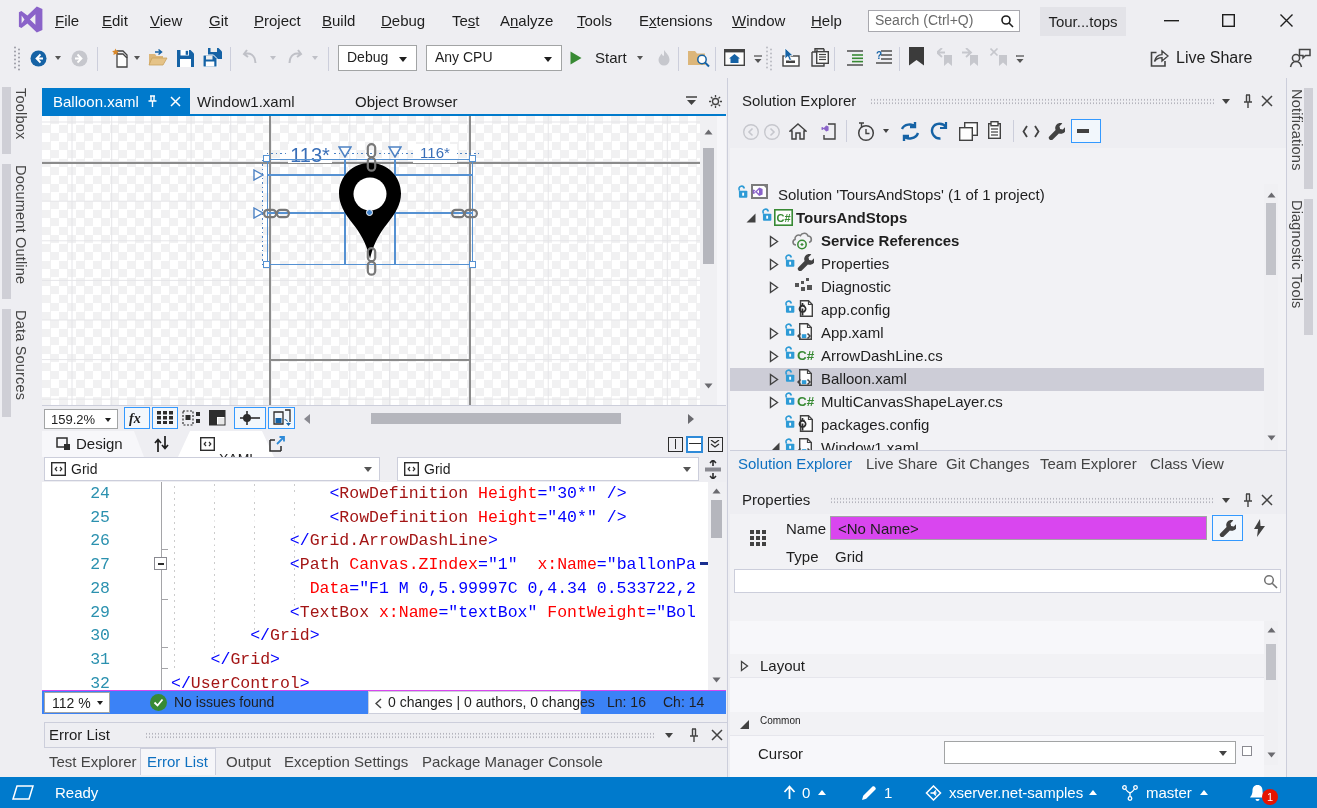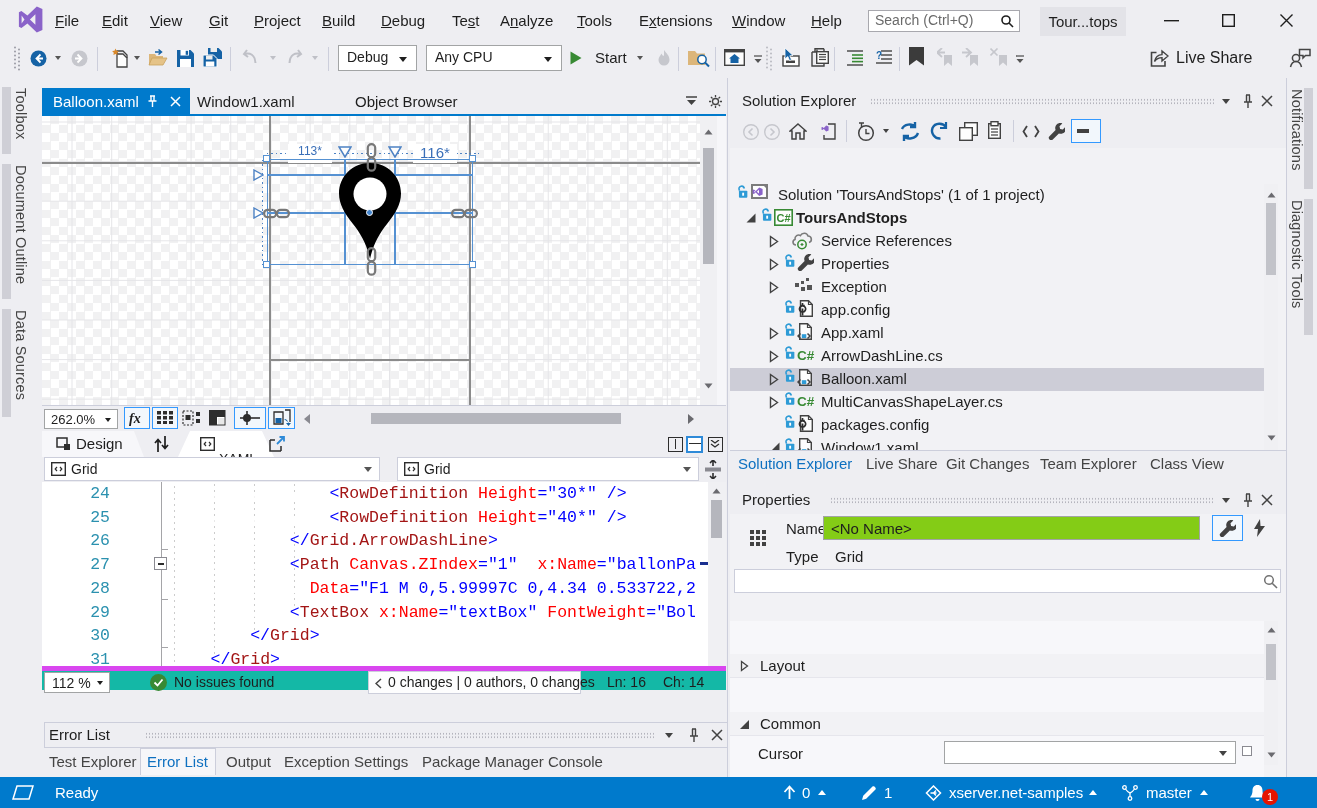--- a/index.html
+++ b/index.html
@@ -288,21 +288,21 @@
       repeating-conic-gradient(#f1f1f2 0% 25%,#ffffff 0% 50%);
     background-size:39.7px 39.6px,39.7px 39.6px,17px 17px;
     background-position:0 6.5px,29.5px 0,0 0;"></div>
   
   <div class="abs" style="left:227px;top:0;width:2px;height:289px;background:#8b8b8b"></div>
   <div class="abs" style="left:427px;top:0;width:2px;height:289px;background:#8b8b8b"></div>
   <div class="abs" style="left:0;top:46px;width:658px;height:2px;background:#8b8b8b"></div>
   <div class="abs" style="left:227px;top:243px;width:202px;height:2px;background:#8b8b8b"></div>
   
   <div class="abs" style="left:225px;top:37px;width:212px;height:1px;background-image:repeating-linear-gradient(90deg,#4d82c4 0 1.5px,transparent 1.5px 4.5px)"></div>
-  <div class="abs" style="left:246px;top:28px;width:44px;height:19px;background:#fff;color:#3a6fb8;font-size:12px;text-align:center">113*</div>
+  <div class="abs" style="left:246px;top:28px;width:44px;height:19px;background:#fff;color:#3a6fb8;font-size:20px;text-align:center">113*</div>
   <div class="abs" style="left:371px;top:28px;width:44px;height:19px;background:#fff;color:#3a6fb8;font-size:15px;text-align:center">116*</div>
   <svg class="abs" style="left:296px;top:30px" width="14" height="12" viewBox="0 0 14 12">
         <path d="M1 1 L13 1 L7 11 Z" fill="#fdfdfd" stroke="#4d82c4" stroke-width="1.5"></path>
       </svg>
   <svg class="abs" style="left:346px;top:30px" width="14" height="12" viewBox="0 0 14 12">
         <path d="M1 1 L13 1 L7 11 Z" fill="#fdfdfd" stroke="#4d82c4" stroke-width="1.5"></path>
       </svg>
   
   <div class="abs" style="left:225px;top:43px;width:206px;height:106px;border:1.5px solid #5591d2"></div>
   
@@ -363,21 +363,21 @@
         <path d="M0.5 6.5 L4.5 1.5 L8.5 6.5 Z" fill="#6a6a6f"></path>
       </svg>
    <div class="abs" style="left:3px;top:32px;width:11px;height:116px;background:#b5b6bd"></div>
    <svg class="abs" style="left:4px;top:266px" width="9" height="9" viewBox="0 0 9 9">
         <path d="M0.5 1.5 L8.5 1.5 L4.5 6.5 Z" fill="#6a6a6f"></path>
       </svg>
  </div>
 </div>
 <div class="abs" id="dtoolbar2" style="left:42px;top:405px;width:684px;height:26px;background:#eeeef2;border-top:1px solid #cccedb">
   <div class="abs" style="left:2px;top:3px;width:74px;height:20px;background:#fff;border:1px solid #a2a4a5;font-size:13px">
-      <span class="abs" style="left:6px;top:2px">262.0%</span>
+      <span class="abs" style="left:6px;top:2px">159.2%</span>
       <span class="carr" style="position:absolute;right:6px;top:8px;border-left-width:3.5px;border-right-width:3.5px;border-top-width:4.5px"></span>
     </div>
   <div class="abs" style="left:82px;top:1px;width:26px;height:22px;border:1px solid #3399ff;background:#f2f7fc"></div>
   <svg class="abs" style="left:87px;top:5px" width="17" height="15" viewBox="0 0 17 15">
       <text x="0" y="12" font-size="14" font-style="italic" font-weight="bold" font-family="Liberation Serif" fill="#1e1e1e">fx</text>
     </svg>
   <div class="abs" style="left:110px;top:1px;width:26px;height:22px;border:1px solid #3399ff;background:#f2f7fc"></div>
   <svg class="abs" style="left:115px;top:5px" width="16" height="13" viewBox="0 0 16 13">
       <g fill="#2d2d2d">
         <rect x="0" y="0" width="4" height="3.5"></rect>
@@ -526,21 +526,21 @@
   <div class="abs" style="left:666px;top:0;width:18px;height:208px;background:#f0f0f3">
     <svg class="abs" style="left:4px;top:5px" width="9" height="9" viewBox="0 0 9 9">
         <path d="M0.5 6.5 L4.5 1.5 L8.5 6.5 Z" fill="#6a6a6f"></path>
       </svg>
     <div class="abs" style="left:3px;top:18px;width:11px;height:38px;background:#b5b6bd"></div>
     <svg class="abs" style="left:4px;top:194px" width="9" height="9" viewBox="0 0 9 9">
         <path d="M0.5 1.5 L8.5 1.5 L4.5 6.5 Z" fill="#6a6a6f"></path>
       </svg>
   </div>
 </div>
-<div class="abs" id="estatus2" style="left:42px;top:666px;width:684px;height:24px;background:#14b8a6;border-top:5px solid #d946ef;font-size:14px;color:#1e1e1e">
+<div class="abs" id="estatus2" style="left:42px;top:690px;width:684px;height:24px;background:#3b82f6;border-top:1px solid #d946ef;font-size:14px;color:#1e1e1e">
   <div class="abs" style="left:2px;top:1px;width:66px;height:21px;background:#fff;border:1px solid #a2a4a5">
       <span class="abs" style="left:7px;top:2px">112 %</span>
       <span class="carr" style="position:absolute;right:6px;top:8px;border-left-width:3.5px;border-right-width:3.5px;border-top-width:4.5px"></span>
     </div>
   <svg class="abs" style="left:108px;top:3px" width="17" height="17" viewBox="0 0 17 17">
       <circle cx="8.5" cy="8.5" r="8.5" fill="#388a34"></circle>
       <path d="M4.5 8.5 L7.5 11.5 L12.5 5.5" fill="none" stroke="#fff" stroke-width="1.8"></path>
     </svg>
   <span class="abs" style="left:132px;top:3px">No issues found</span>
   <div class="abs" style="left:326px;top:0px;width:213px;height:23px;background:#fdfdfe;border:1px solid #cccedb">
@@ -668,21 +668,21 @@
     </svg>
     <span class="abs" style="left:66px;top:121px;font-size:15px;font-weight:bold;color:#1e1e1e">ToursAndStops</span>
     <svg class="abs" style="left:39px;top:147px" width="10" height="13" viewBox="0 0 10 13">
       <path d="M1.5 1.5 L8.5 6.5 L1.5 11.5 Z" fill="none" stroke="#424242" stroke-width="1.4"></path>
     </svg>
     <svg class="abs" style="left:61px;top:144px" width="22" height="18" viewBox="0 0 22 18">
       <path d="M5 13 C1.5 13 1 8.5 4 7.5 C3.5 4 7 2 9.5 3.5 C11 0.5 16 0.5 17 4 C21 4 21.5 9.5 18 10.5" fill="none" stroke="#7b7b7b" stroke-width="1.6"></path>
       <circle cx="11" cy="12.5" r="4.2" fill="none" stroke="#388a34" stroke-width="1.5"></circle>
       <path d="M9.5 12.5 L12.5 12.5 M11 11 L11 14" stroke="#388a34" stroke-width="1.2"></path>
     </svg>
-    <span class="abs" style="left:91px;top:144px;font-size:15px;font-weight:normal;color:#1e1e1e">Service References</span>
+    <span class="abs" style="left:91px;top:144px;font-size:15px;font-weight:bold;color:#1e1e1e">Service References</span>
     <svg class="abs" style="left:39px;top:170px" width="10" height="13" viewBox="0 0 10 13">
       <path d="M1.5 1.5 L8.5 6.5 L1.5 11.5 Z" fill="none" stroke="#424242" stroke-width="1.4"></path>
     </svg>
     <svg class="abs" style="left:54px;top:166px" width="11.5" height="14" viewBox="0 0 13 15">
       <path d="M3 6 C1.5 3.5 2.5 1.5 4.5 1 C6.3 0.6 7.8 1.6 8.3 3.5" fill="none" stroke="#2e9bd6" stroke-width="1.8"></path>
       <rect x="2.2" y="6" width="9.5" height="8" rx="1" fill="#2e9bd6"></rect>
       <rect x="5.9" y="8.3" width="2.1" height="3.4" fill="#fff"></rect>
     </svg>
     <svg class="abs" style="left:67px;top:166px" width="17" height="17" viewBox="0 0 17 17">
       <path d="M1.5 13.2 L7.6 7.1 C6.8 5.2 7.2 3 8.7 1.5 C10.2 0 12.4 -0.4 14.3 0.4 L11.5 3.2 L12.1 5.9 L14.8 6.5 L17.6 3.7 C18.4 5.6 18 7.8 16.5 9.3 C15 10.8 12.8 11.2 10.9 10.4 L4.8 16.5 A2.33 2.33 0 0 1 1.5 13.2 Z" fill="#424242"></path>
@@ -693,21 +693,21 @@
     </svg>
     <svg class="abs" style="left:65px;top:190px" width="18" height="15" viewBox="0 0 18 15">
       <g fill="#555">
         <rect x="0" y="5" width="4" height="4"></rect>
         <rect x="6" y="3" width="3" height="3"></rect>
         <rect x="11" y="0" width="3" height="3"></rect>
         <rect x="6" y="9" width="4" height="4"></rect>
         <rect x="12" y="7" width="5" height="5"></rect>
       </g>
     </svg>
-    <span class="abs" style="left:91px;top:190px;font-size:15px;font-weight:normal;color:#1e1e1e">Exception</span>
+    <span class="abs" style="left:91px;top:190px;font-size:15px;font-weight:normal;color:#1e1e1e">Diagnostic</span>
     <svg class="abs" style="left:54px;top:212px" width="11.5" height="14" viewBox="0 0 13 15">
       <path d="M3 6 C1.5 3.5 2.5 1.5 4.5 1 C6.3 0.6 7.8 1.6 8.3 3.5" fill="none" stroke="#2e9bd6" stroke-width="1.8"></path>
       <rect x="2.2" y="6" width="9.5" height="8" rx="1" fill="#2e9bd6"></rect>
       <rect x="5.9" y="8.3" width="2.1" height="3.4" fill="#fff"></rect>
     </svg>
     <svg class="abs" style="left:67px;top:212px" width="17" height="17" viewBox="0 0 17 17">
       <path d="M3.5 0.7 L11.5 0.7 L15.3 4.5 L15.3 16.3 L3.5 16.3 Z" fill="#fdfdfd" stroke="#424242" stroke-width="1.4"></path>
       <path d="M11.5 0.7 L11.5 4.5 L15.3 4.5" fill="none" stroke="#424242" stroke-width="1.2"></path>
       <path d="M5.5 5.8 A3.1 3.1 0 1 0 5.6 5.8 M5.5 3 L5.5 5.5 M3.2 5.5 L7.8 5.5" fill="none" stroke="#2d2d2d" stroke-width="1.7"></path>
       <path d="M4.6 8.5 L6.4 8.5 L6.4 15.5 L4.6 15.5 Z" fill="#2d2d2d"></path>
@@ -836,21 +836,21 @@
         <rect x="12" y="0" width="4" height="4"></rect>
         <rect x="0" y="6" width="4" height="4"></rect>
         <rect x="6" y="6" width="4" height="4"></rect>
         <rect x="12" y="6" width="4" height="4"></rect>
         <rect x="0" y="12" width="4" height="4"></rect>
         <rect x="6" y="12" width="4" height="4"></rect>
         <rect x="12" y="12" width="4" height="4"></rect>
       </g>
     </svg>
   <span class="abs" style="left:56px;top:32px;font-size:15px">Name</span>
-  <div class="abs" style="left:93px;top:28px;width:377px;height:24px;background:#84cc16;border:1px solid #a2a4a5">
+  <div class="abs" style="left:100px;top:28px;width:377px;height:24px;background:#d946ef;border:1px solid #a2a4a5">
       <span class="abs" style="left:7px;top:3px;font-size:15px">&lt;No Name&gt;</span>
     </div>
   <div class="abs" style="left:482px;top:27px;width:31px;height:26px;border:1px solid #3399ff;background:#f2f7fc"></div>
   <svg class="abs" style="left:489px;top:32px" width="17" height="17" viewBox="0 0 17 17">
       <path d="M1.5 13.2 L7.6 7.1 C6.8 5.2 7.2 3 8.7 1.5 C10.2 0 12.4 -0.4 14.3 0.4 L11.5 3.2 L12.1 5.9 L14.8 6.5 L17.6 3.7 C18.4 5.6 18 7.8 16.5 9.3 C15 10.8 12.8 11.2 10.9 10.4 L4.8 16.5 A2.33 2.33 0 0 1 1.5 13.2 Z" fill="#424242"></path>
     </svg>
   <svg class="abs" style="left:523px;top:31px" width="13" height="18" viewBox="0 0 13 18">
       <path d="M7 0 L1 10 L5 10 L4 18 L12 7 L7.5 7 Z" fill="#424242"></path>
     </svg>
   <span class="abs" style="left:56px;top:60px;font-size:15px">Type</span>
@@ -865,21 +865,21 @@
     <div class="abs" style="left:0;top:33px;width:534px;height:24px;background:#f2f2f5;border-bottom:1px solid #e6e6ec">
       <svg class="abs" style="left:10px;top:6px" width="9" height="12" viewBox="0 0 9 12">
           <path d="M1.5 1.5 L7.5 6 L1.5 10.5 Z" fill="none" stroke="#424242" stroke-width="1.3"></path>
         </svg>
       <span class="abs" style="left:30px;top:3px;font-size:15px">Layout</span>
     </div>
     <div class="abs" style="left:0;top:91px;width:534px;height:24px;background:#f2f2f5;border-bottom:1px solid #e6e6ec">
       <svg class="abs" style="left:9px;top:7px" width="11" height="11" viewBox="0 0 11 11">
           <path d="M10 1 L10 10 L1 10 Z" fill="#424242"></path>
         </svg>
-      <span class="abs" style="left:30px;top:3px;font-size:15px">Common</span>
+      <span class="abs" style="left:30px;top:3px;font-size:10px">Common</span>
     </div>
     <span class="abs" style="left:28px;top:124px;font-size:15px">Cursor</span>
     <div class="abs" style="left:214px;top:120px;width:292px;height:23px;background:#fff;border:1px solid #a2a4a5">
         <span class="carr" style="position:absolute;right:8px;top:9px;border-top-color:#424242"></span>
       </div>
     <div class="abs" style="left:512px;top:125px;width:10px;height:10px;border:1px solid #8a8a91;background:#fff"></div>
   </div>
   <div class="abs" style="left:534px;top:133px;width:14px;height:144px;background:#f0f0f3">
     <svg class="abs" style="left:3px;top:5px" width="9" height="9" viewBox="0 0 9 9">
         <path d="M0.5 6.5 L4.5 1.5 L8.5 6.5 Z" fill="#6a6a6f"></path>

